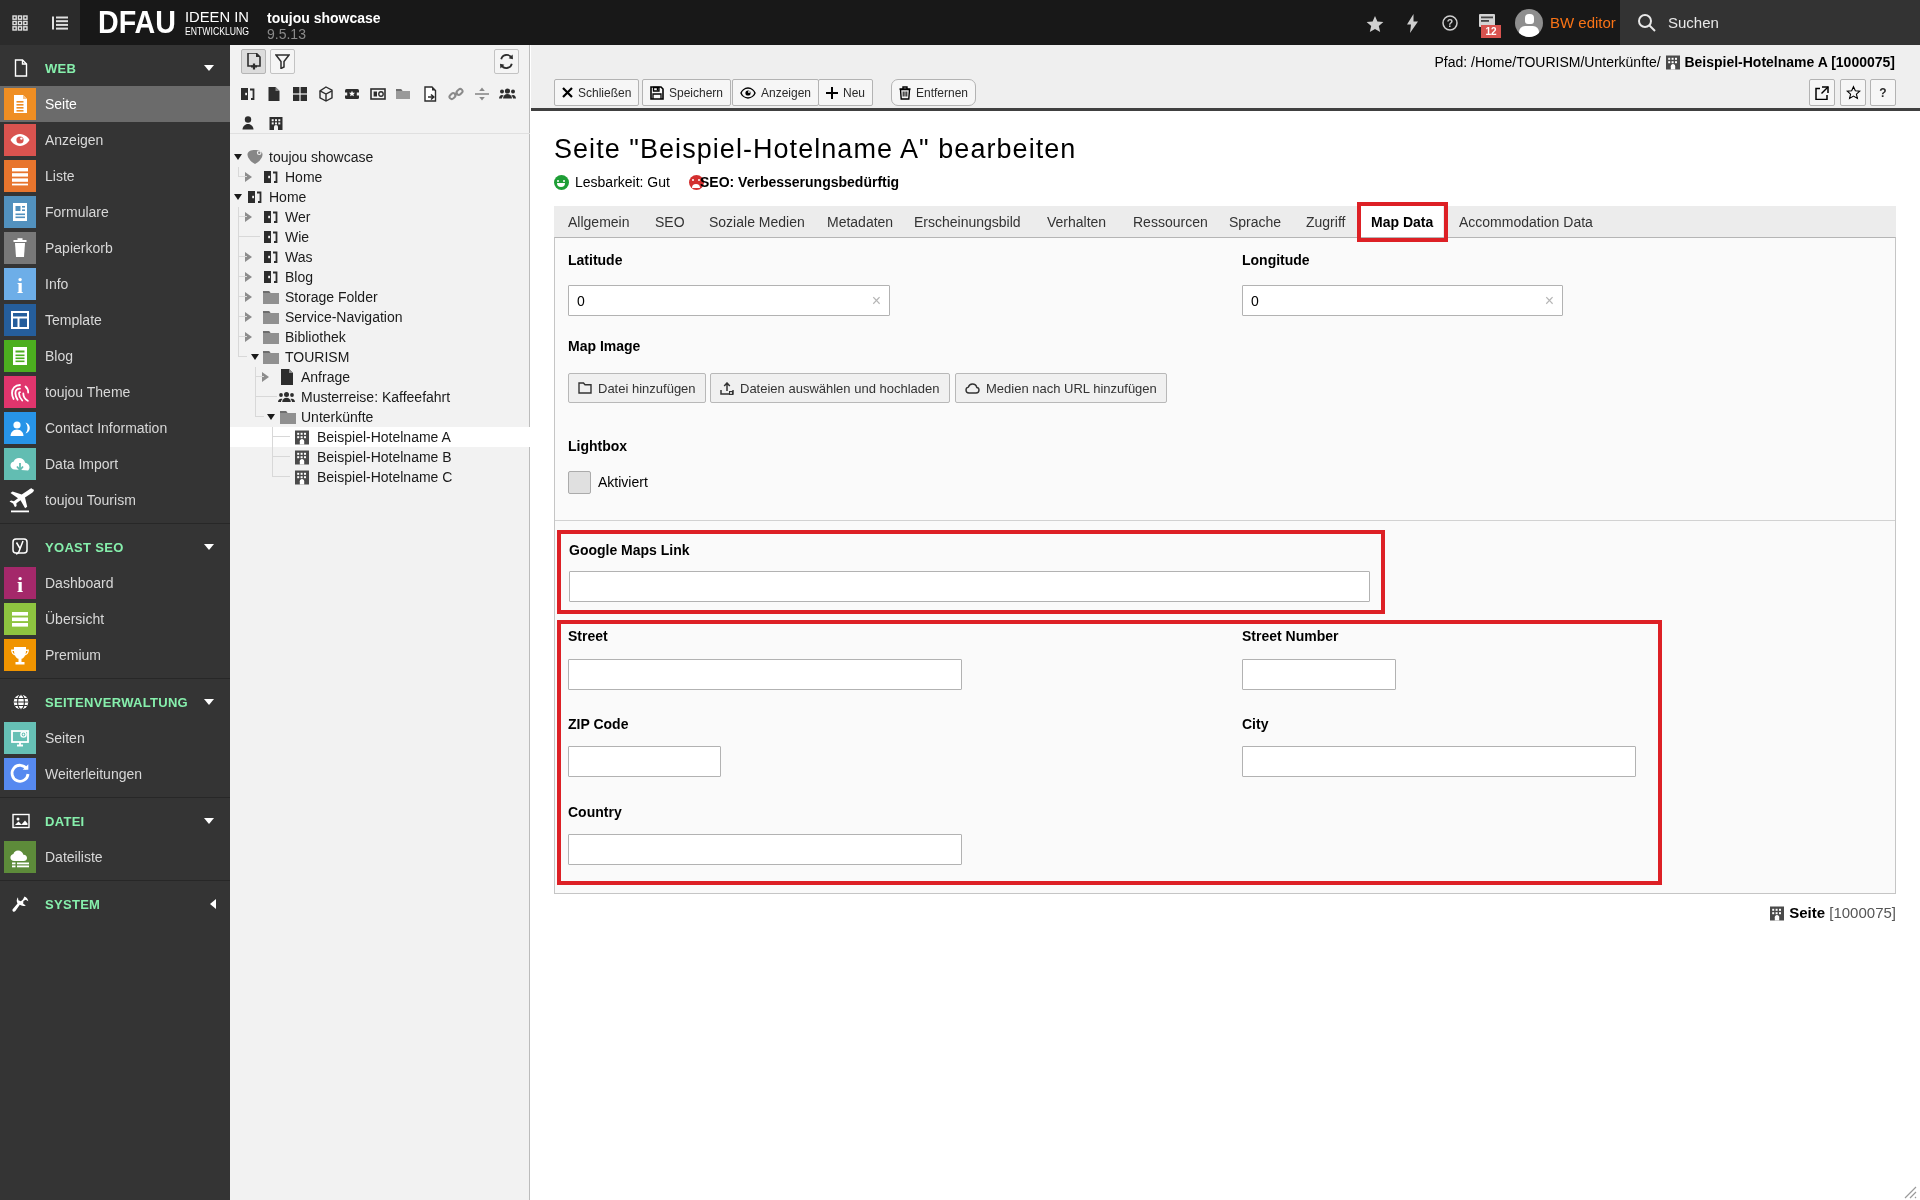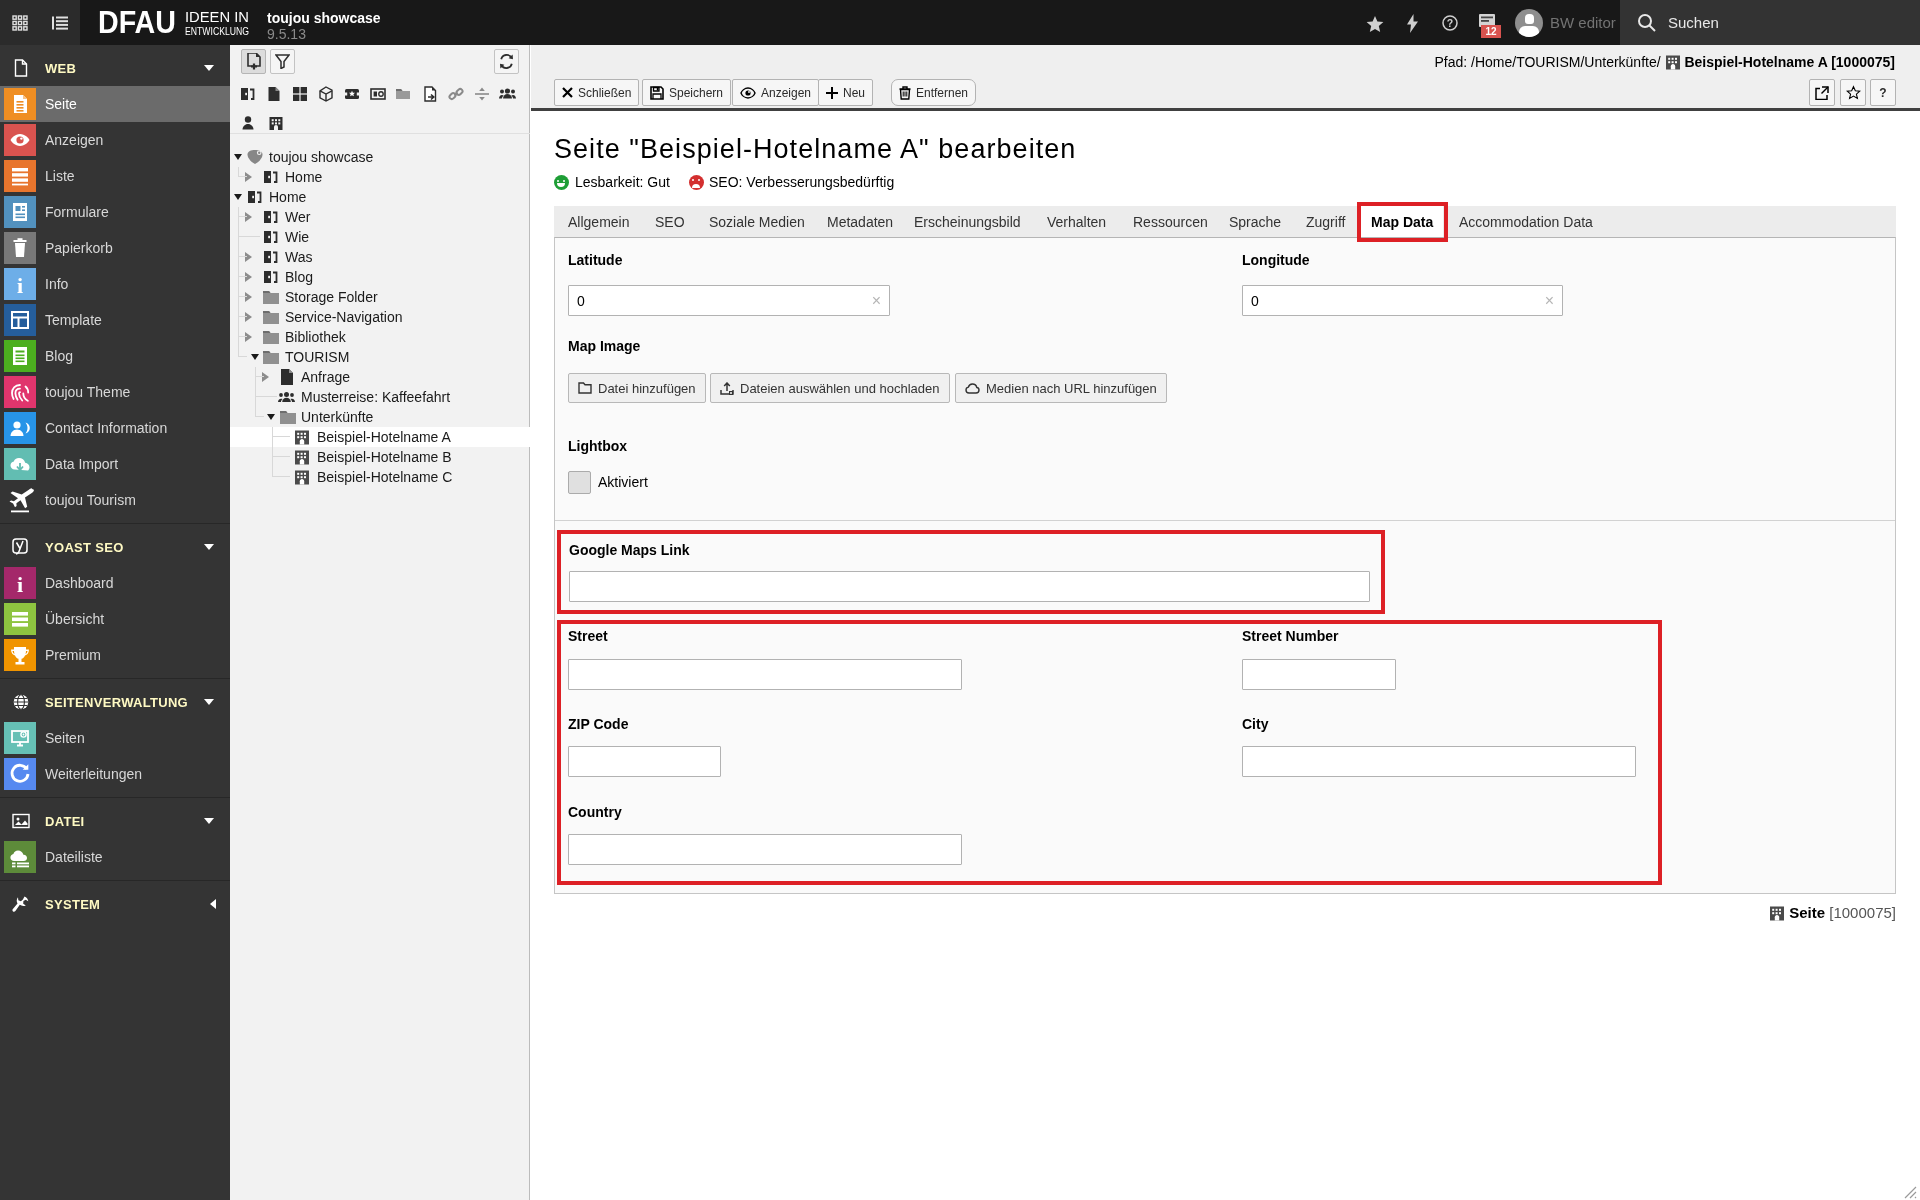--- a/index.html
+++ b/index.html
@@ -10,21 +10,21 @@
 #topbar-left { position:absolute; left:0; top:0; width:80px; height:45px; background:#2b2b2b; }
 #search-zone { position:absolute; left:1620px; top:0; width:300px; height:45px; background:#333333; }
 #search-zone .mag { position:absolute; left:17px; top:13px; }
 #search-zone .stext { position:absolute; left:48px; top:14px; font-size:15px; color:#e8e8e8; }
 #site-title { position:absolute; left:267px; top:10px; color:#fff; font-size:14px; font-weight:bold; }
 #site-ver { position:absolute; left:267px; top:26px; color:#8a8a8a; font-size:14px; }
 
 #sidebar { position:absolute; left:0; top:45px; width:230px; height:1155px; background:#343434; }
 .sb-sec { border-top:1px solid #272727; padding:5px 0; }
 .sb-sec.first { border-top:none; }
-.sb-hdr { position:relative; height:36px; color:#fef9c3; }
+.sb-hdr { position:relative; height:36px; color:#86efac; }
 .sb-hdr .t { position:absolute; left:45px; top:11px; font-size:13px; font-weight:bold; letter-spacing:0.3px; }
 .sb-hdr .caret { position:absolute; right:16px; top:15px; width:0; height:0; border-left:5px solid transparent; border-right:5px solid transparent; border-top:6px solid #fff; }
 .sb-hdr .caret.left { border-top:5px solid transparent; border-bottom:5px solid transparent; border-right:6px solid #fff; border-left:none; right:14px; top:13px; }
 .sb-item { position:relative; height:36px; color:#d8d8d8; }
 .sb-item.sel { background:#6b6b6b; color:#fff; }
 .sb-item .ic { position:absolute; left:4px; top:2px; width:32px; height:32px; }
 .sb-item .t { position:absolute; left:45px; top:10px; font-size:14px; }
 .sb-hdr .hic { position:absolute; left:12px; top:9px; width:18px; height:18px; }
 
 #treepanel { position:absolute; left:230px; top:45px; width:300px; height:1155px; background:#f2f2f2; border-right:1px solid #bcbcbc; }
@@ -103,21 +103,21 @@
   <svg class="abs" style="left:1479px;top:14px" width="16" height="13" viewBox="0 0 16 13">
       <rect x="0" y="0" width="16" height="13" rx="1" fill="#d4d4d4"></rect>
       <rect x="2" y="2.5" width="12" height="1.8" fill="#454545"></rect>
       <rect x="2" y="6" width="8" height="1.8" fill="#454545"></rect>
     </svg>
   <div class="abs" style="left:1481px;top:25px;width:20px;height:13px;background:#d9534f;color:#fff;font-size:10px;font-weight:bold;text-align:center;line-height:13px;">12</div>
   <div class="abs" style="left:1515px;top:9px;width:28px;height:28px;border-radius:50%;background:#8e8e8e;overflow:hidden;">
     <div class="abs" style="left:9.5px;top:5px;width:9px;height:10px;background:#fff;border-radius:4px 4px 3px 3px;"></div>
     <div class="abs" style="left:4px;top:17px;width:20px;height:11px;background:#fff;border-radius:6px 6px 0 0;"></div>
   </div>
-  <div class="abs" style="left:1550px;top:14px;color:#737373;font-size:15px;">BW editor</div>
+  <div class="abs" style="left:1550px;top:14px;color:#f97316;font-size:15px;">BW editor</div>
   <div id="search-zone">
     <svg class="mag" width="19" height="19" viewBox="0 0 19 19" fill="none" stroke="#e8e8e8" stroke-width="2">
       <circle cx="8" cy="8" r="6"></circle>
         <path d="M12.5 12.5L18 18"></path>
     </svg>
     <div class="stext">Suchen</div>
   </div>
 </div>
 <div id="sidebar">
   <div class="sb-sec first">
@@ -702,21 +702,21 @@
       <div class="abs" style="left:3.4px;top:4.5px;width:2px;height:2px;border-radius:50%;background:#fff"></div>
       <div class="abs" style="left:9.6px;top:4.5px;width:2px;height:2px;border-radius:50%;background:#fff"></div>
       <div class="abs" style="left:3.5px;top:8px;width:8px;height:4px;border-radius:0 0 8px 8px;background:#fff"></div>
     </div>
     <div class="status" style="left:44px;">Lesbarkeit: Gut</div>
     <div class="abs" style="left:157.7px;top:63px;width:15px;height:15px;border-radius:50%;background:#d32f2f;">
       <div class="abs" style="left:3.4px;top:4px;width:2px;height:2px;border-radius:50%;background:#fff"></div>
       <div class="abs" style="left:9.6px;top:4px;width:2px;height:2px;border-radius:50%;background:#fff"></div>
       <div class="abs" style="left:3.5px;top:8.5px;width:8px;height:4px;border-radius:8px 8px 0 0;background:#fff"></div>
     </div>
-    <div class="status" style="left:178px;">SEO: Verbesserungsbedürftig</div>
+    <div class="status" style="left:169px;font-weight:bold;">SEO: Verbesserungsbedürftig</div>
     <div id="tabbar">
       <div class="tab" style="left:0px">Allgemein</div>
       <div class="tab" style="left:87px">SEO</div>
       <div class="tab" style="left:141px">Soziale Medien</div>
       <div class="tab" style="left:259px">Metadaten</div>
       <div class="tab" style="left:346px">Erscheinungsbild</div>
       <div class="tab" style="left:479px">Verhalten</div>
       <div class="tab" style="left:565px">Ressourcen</div>
       <div class="tab" style="left:661px">Sprache</div>
       <div class="tab" style="left:738px">Zugriff</div>

